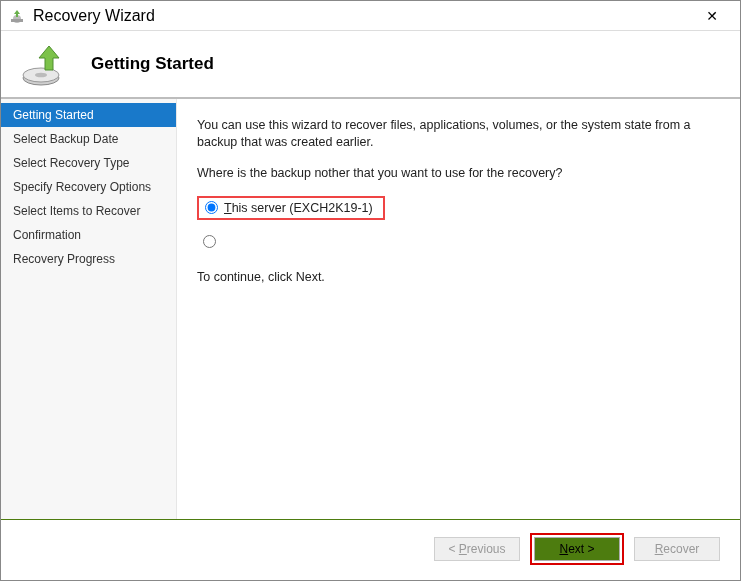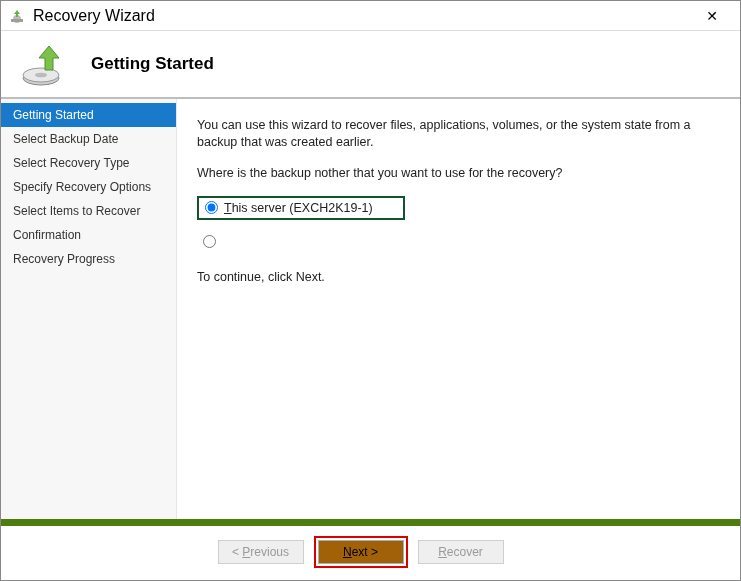--- a/index.html
+++ b/index.html
@@ -69,41 +69,41 @@
   }
   .content p { margin: 0 0 14px 0; line-height: 1.35; }
   .radio-group { margin: 6px 0 18px 0; }
   .radio-row {
     display: flex;
     align-items: center;
     padding: 3px 4px;
     margin-bottom: 12px;
   }
   .radio-row.highlight {
-    border: 2px solid #14532d;
-    width: 208px;
+    border: 2px solid #ef4444;
+    width: 188px;
   }
   .radio-row input { margin: 0 6px 0 2px; }
   .radio-row label { }
   .radio-row label u { text-decoration: underline; }
   .footer {
     height: 58px;
-    border-top: 7px solid #4d7c0f;
+    border-top: 1px solid #4d7c0f;
     display: flex;
     align-items: center;
-    justify-content: center;
+    justify-content: flex-end;
     padding-right: 20px;
     gap: 10px;
   }
   .footer button {
     width: 86px;
     height: 24px;
     font-family: inherit;
     font-size: 12px;
-    background: #a16207;
+    background: #4d7c0f;
     border: 1px solid #adadad;
     color: #000;
     cursor: default;
   }
   .footer button:disabled {
     color: #9a9a9a;
     background: #efefef;
     border-color: #cfcfcf;
   }
   .footer .highlight-btn {

